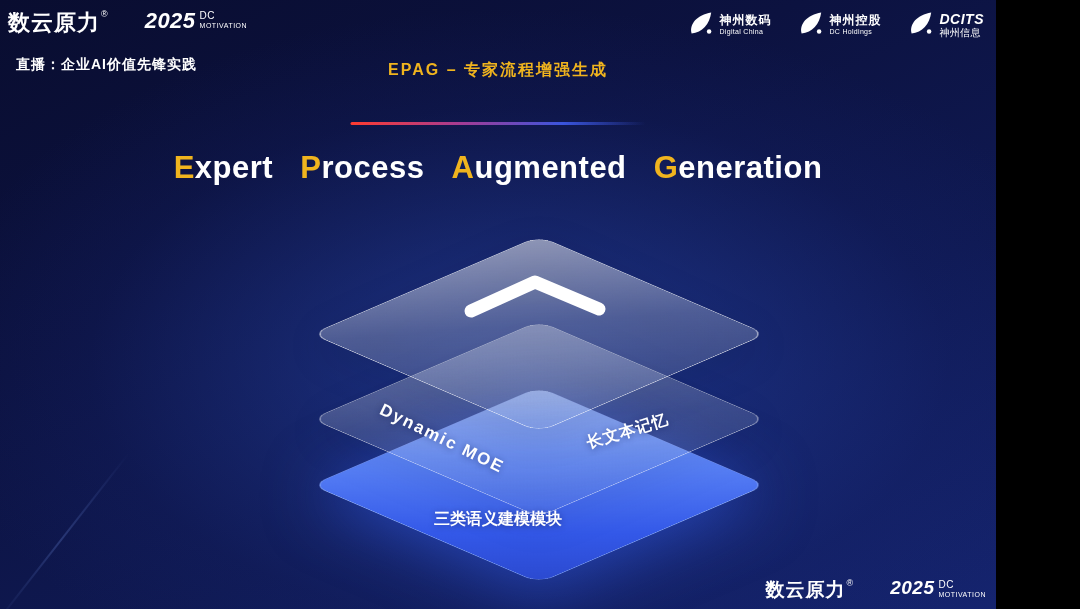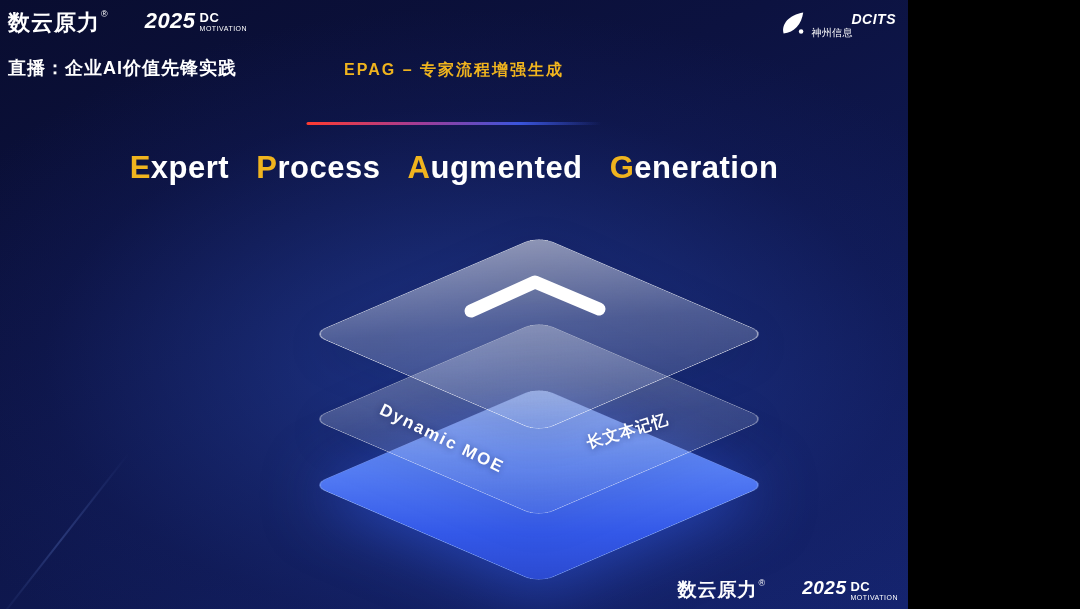--- a/index.html
+++ b/index.html
@@ -1,51 +1,50 @@
 <!DOCTYPE html>
 <html><head>
 <meta charset="utf-8">
 <style>
   html,body { margin:0; padding:0; background:#000; }
   .stage {
-    position:relative; width:884px; height:609px; overflow:hidden;
+    position:relative; width:996px; height:609px; overflow:hidden;
     font-family:"Liberation Sans", sans-serif; color:#fff;
     background:
       radial-gradient(ellipse 780px 470px at 52% 60%, rgba(47,84,200,0.50) 0%, rgba(24,40,120,0.18) 55%, rgba(0,0,0,0) 76%),
       linear-gradient(155deg, #090d30 0%, #0c1240 35%, #0f1952 65%, #15246f 100%);
-    padding-left: 24px;
   }
 
   
   .brand { position:absolute; display:flex; align-items:flex-start; white-space:nowrap; }
   .brand-top { left:8px; top:8px; }
   .brand-bottom { right:10px; bottom:6px; }
   .brand .name { font-size:22px; font-weight:900; letter-spacing:1px; }
   .brand .reg { font-size:9px; vertical-align:top; position:relative; top:1px; margin:0 1px; }
   .brand .year { font-size:22px; font-weight:900; font-style:italic; letter-spacing:0.5px;margin-left:36px; }
   .brand .dcstack { display:flex; flex-direction:column; margin-left:4px; padding-top:3px; line-height:1.05; }
-  .brand .dc { font-size:13px; font-weight:700; letter-spacing:0.5px; }
+  .brand .dc { font-size:10px; font-weight:400; letter-spacing:0.5px; }
   .brand .motivation { font-size:7px; font-weight:400; letter-spacing:0.5px; }
   .brand-bottom .name, .brand-bottom .year { font-size:19px; }
 
   
-  .live-label { position:absolute; left:8px; top:56px; font-size:18px; font-weight:700; letter-spacing:1px; }
+  .live-label { position:absolute; left:16px; top:56px; font-size:14px; font-weight:700; letter-spacing:1px; }
   .slide-title { position:absolute; left:50%; top:60px; transform:translateX(-50%);
     font-size:16px; font-weight:700; color:#f0b41e; letter-spacing:2px; white-space:nowrap; }
   .divider { position:absolute; left:50%; top:122px; transform:translateX(-50%);
     width:295px; height:3px; border-radius:2px;
     background:linear-gradient(90deg, #ff3b30 0%, #a23c96 38%, #3a55dd 72%, rgba(58,85,221,0) 100%); }
 
   
   .partners { position:absolute; right:12px; top:9px; display:flex; gap:24px; align-items:center; }
   .partner { display:flex; align-items:center; gap:6px; }
   .partner .txt { display:flex; flex-direction:column; line-height:1.15; }
   .partner .l1 { font-size:12px; font-weight:700; letter-spacing:1px; }
   .partner .l2 { font-size:7px; font-weight:400; letter-spacing:0.3px; }
-  .partner.dcits .l1 { font-style:italic; font-size:14px; letter-spacing:0.5px;margin-left:40px; }
+  .partner.dcits .l1 { font-style:italic; font-size:14px; letter-spacing:0.5px; }
   .partner.dcits .l2 { font-size:10px; }
 
   
   .main-title { position:absolute; left:50%; top:150px; transform:translateX(-50%);
     font-size:31px; font-weight:600; letter-spacing:0.5px; white-space:nowrap; }
   .main-title .word { margin:10px 9px; }
   .main-title .gold { color:#f0b41e; }
 
   
   .layer-wrap { position:absolute; left:538px; width:0; height:0; }
@@ -92,20 +91,44 @@
       <span class="motivation">MOTIVATION</span>
     </span>
   </div>
 
   <div class="live-label">直播：企业AI价值先锋实践</div>
 
   <div class="slide-title">EPAG – 专家流程增强生成</div>
   <div class="divider"></div>
 
   <div class="partners">
+    <div class="partner">
+      <span>
+        <svg viewBox="0 0 40 40" width="28" height="28">
+            <path d="M36 5 C16 8 4 22 8 35 C23 34 34 21 36 5 Z" fill="#fff"></path>
+            <circle cx="33" cy="32" r="3.2" fill="#fff"></circle>
+          </svg>
+      </span>
+      <span class="txt">
+        <span class="l1">神州数码</span>
+        <span class="l2">Digital China</span>
+      </span>
+    </div>
+    <div class="partner">
+      <span>
+        <svg viewBox="0 0 40 40" width="28" height="28">
+            <path d="M36 5 C16 8 4 22 8 35 C23 34 34 21 36 5 Z" fill="#fff"></path>
+            <circle cx="33" cy="32" r="3.2" fill="#fff"></circle>
+          </svg>
+      </span>
+      <span class="txt">
+        <span class="l1">神州控股</span>
+        <span class="l2">DC Holdings</span>
+      </span>
+    </div>
     <div class="partner dcits">
       <span>
         <svg viewBox="0 0 40 40" width="28" height="28">
             <path d="M36 5 C16 8 4 22 8 35 C23 34 34 21 36 5 Z" fill="#fff"></path>
             <circle cx="33" cy="32" r="3.2" fill="#fff"></circle>
           </svg>
       </span>
       <span class="txt">
         <span class="l1">DCITS</span>
         <span class="l2">神州信息</span>
@@ -133,20 +156,21 @@
     </div>
 
   <div class="chevron">
     <svg width="146" height="48" viewBox="0 0 146 48">
       <polyline points="9,39 73,10 137,37" fill="none" stroke="#fff" stroke-width="13" stroke-linecap="round" stroke-linejoin="round"></polyline>
     </svg>
   </div>
 
   <div class="layer-label label-dynamic">Dynamic MOE</div>
   <div class="layer-label label-longtext">长文本记忆</div>
+  <div class="layer-label label-bottom">三类语义建模模块</div>
 
   <div class="brand brand-bottom">
     <span class="name">数云原力</span>
       <span class="reg">®</span>
       <span class="year">2025</span>
     <span class="dcstack">
       <span class="dc">DC</span>
       <span class="motivation">MOTIVATION</span>
     </span>
   </div>

